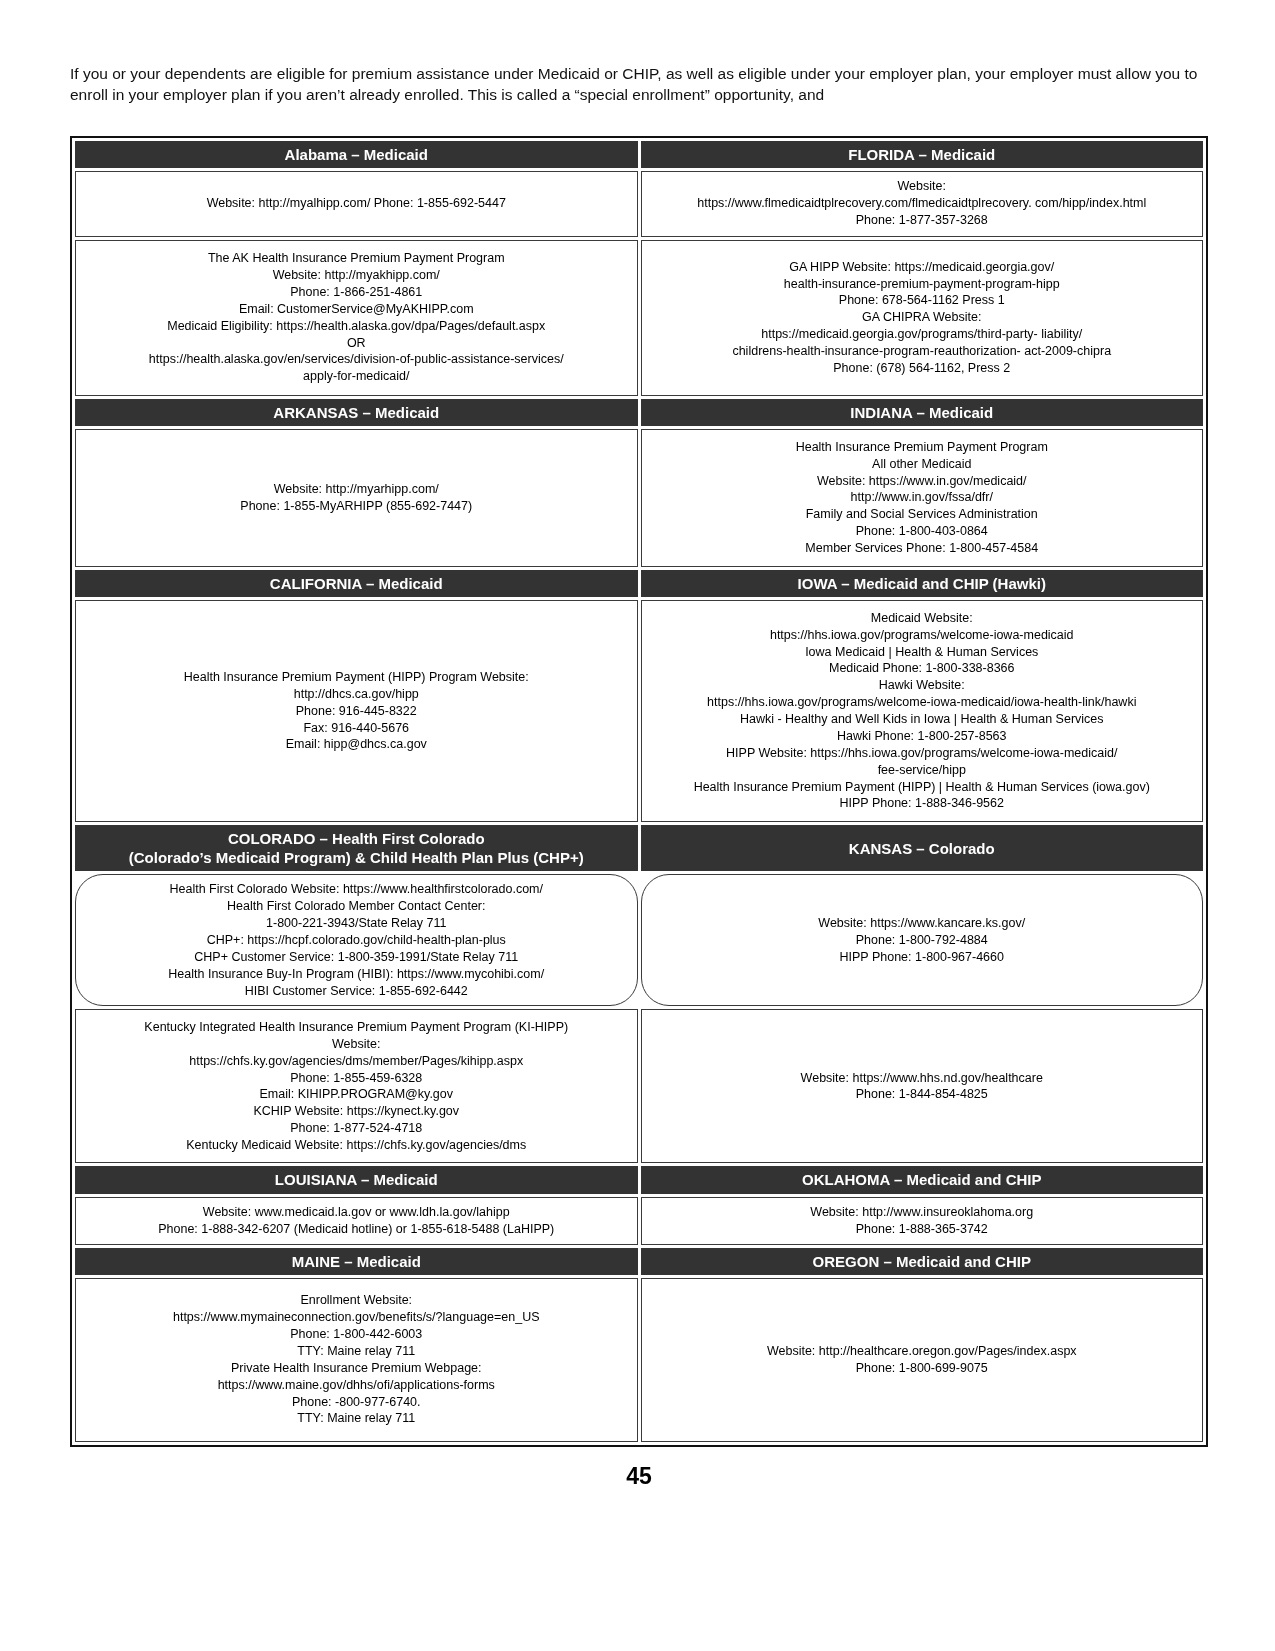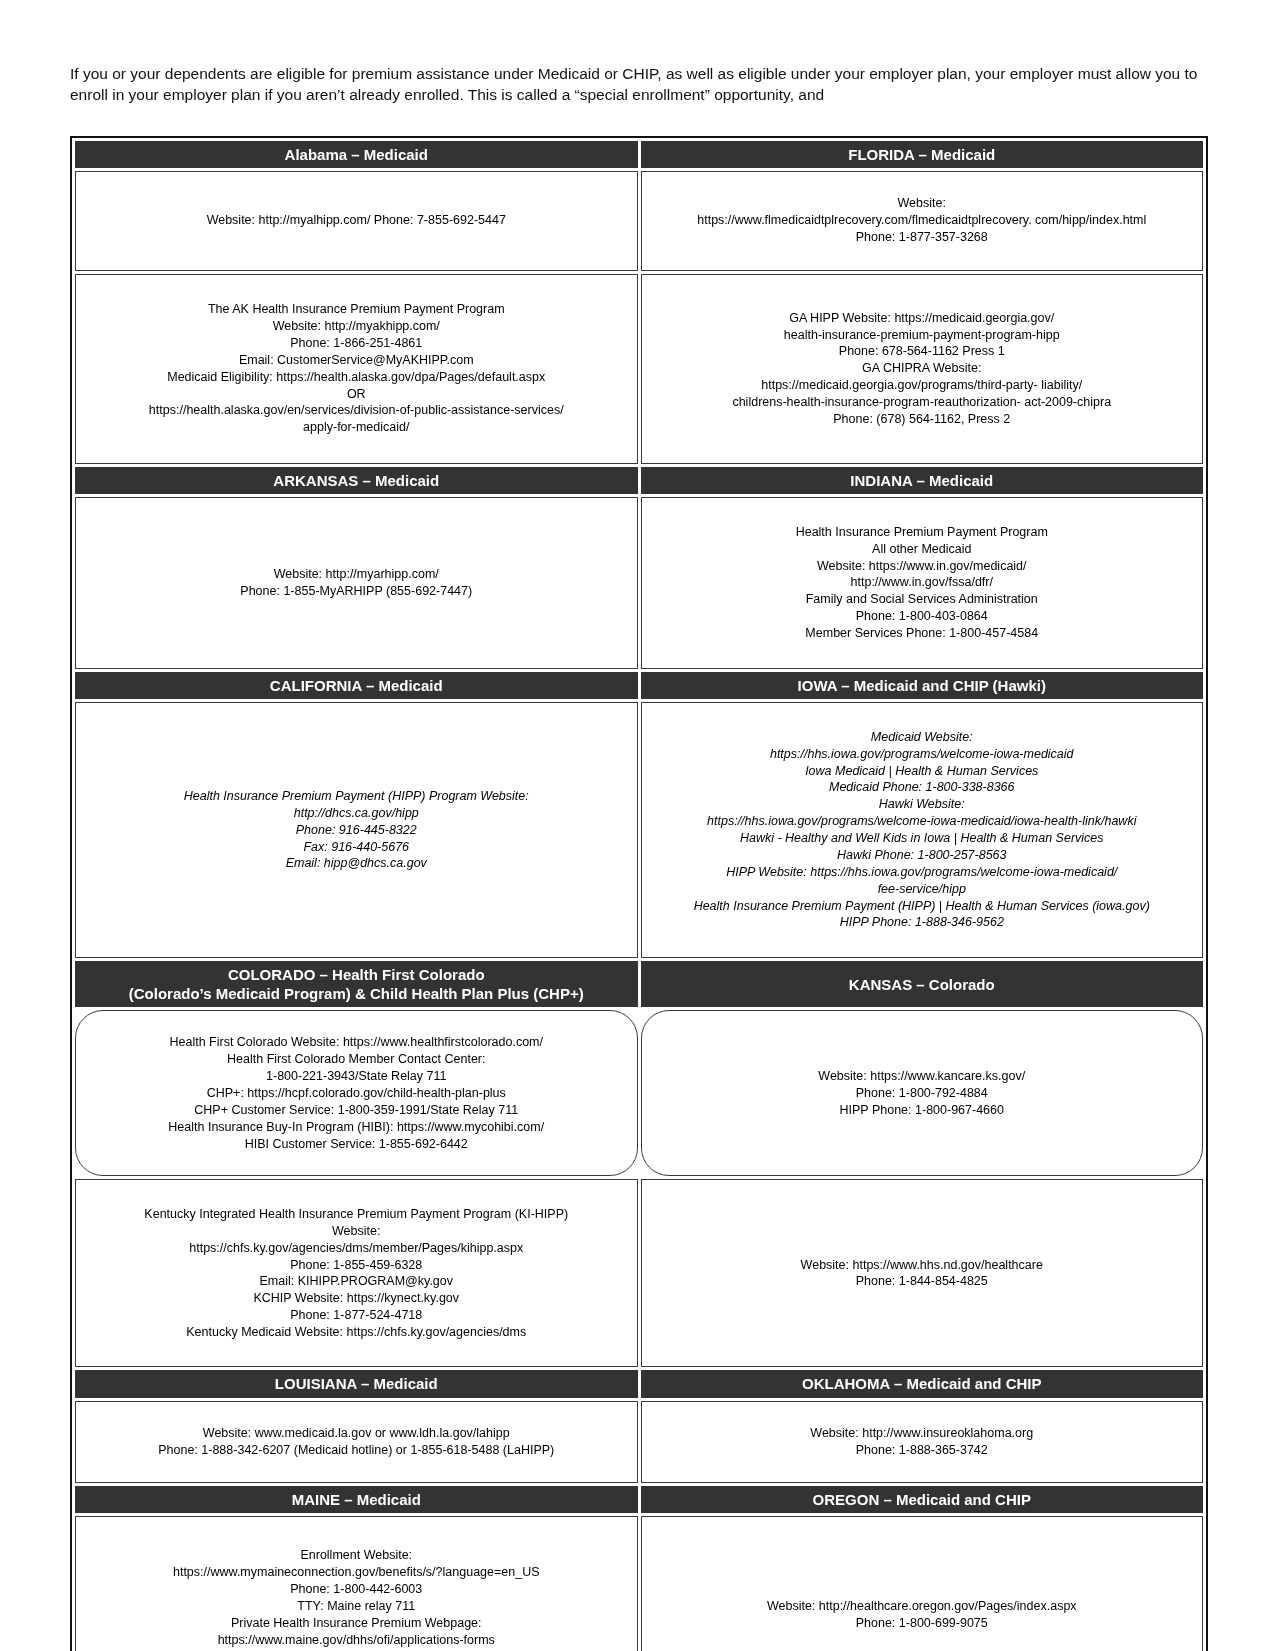--- a/index.html
+++ b/index.html
@@ -44,59 +44,60 @@
     padding: 4px 6px;
     line-height: 1.28;
     white-space: pre-line;
   }
   td.c {
     border: 1px solid #3a3a3a;
     text-align: center;
     vertical-align: middle;
     font-size: 12.5px;
     line-height: 1.35;
-    padding: 20px 8px;
+    padding: 3px 8px;
     white-space: pre-line;
     overflow-wrap: break-word;
     color: #000000;
   }
   
   td.r1 { height: 58px; }
   td.r2 { height: 148px; }
   td.r3 { height: 130px; }
-  td.r4 { height: 214px; font-style: italic; }
+  td.r4 { height: 214px; }
   td.r5 { height: 124px; border-radius: 28px; }
   td.r6 { height: 146px; }
   td.r7 { height: 40px; }
   td.r8 { height: 156px; }
   .pageno {
     text-align: center;
     font-weight: bold;
-    font-size: 18px;
-    color: #15803d;
+    font-size: 23px;
+    margin-top: 16px;
+    color: #000000;
   }
 </style>
 </head>
 <body>
 
 <div class="content">
 
   <div class="intro">
     <p>If you or your dependents are eligible for premium assistance under Medicaid or CHIP, as well as eligible under your employer plan, your employer must allow you to enroll in your employer plan if you aren’t already enrolled. This is called a “special enrollment” opportunity, and</p>
   </div>
 
   <div class="tbl-wrap">
     <table class="states">
       <tbody>
           <tr>
             <th class="hdr">Alabama – Medicaid</th>
             <th class="hdr">FLORIDA – Medicaid</th>
           </tr>
           <tr>
-            <td class="c r1">Website: http://myalhipp.com/ Phone: 7-855-692-5447</td>
+            <td class="c r1">Website: http://myalhipp.com/ Phone: 1-855-692-5447</td>
             <td class="c r1">Website:
 https://www.flmedicaidtplrecovery.com/flmedicaidtplrecovery. com/hipp/index.html
 Phone: 1-877-357-3268</td>
           </tr>
           <tr>
             <td class="c r2">The AK Health Insurance Premium Payment Program
 Website: http://myakhipp.com/
 Phone: 1-866-251-4861
 Email: CustomerService@MyAKHIPP.com
 Medicaid Eligibility: https://health.alaska.gov/dpa/Pages/default.aspx

